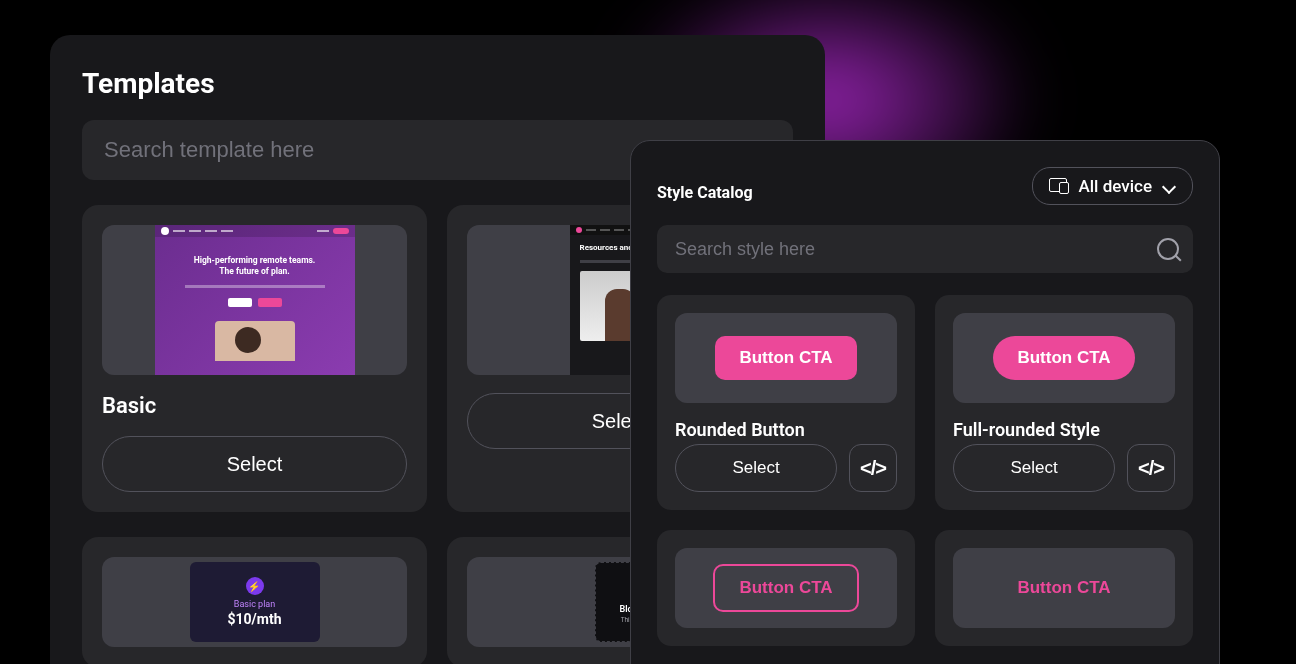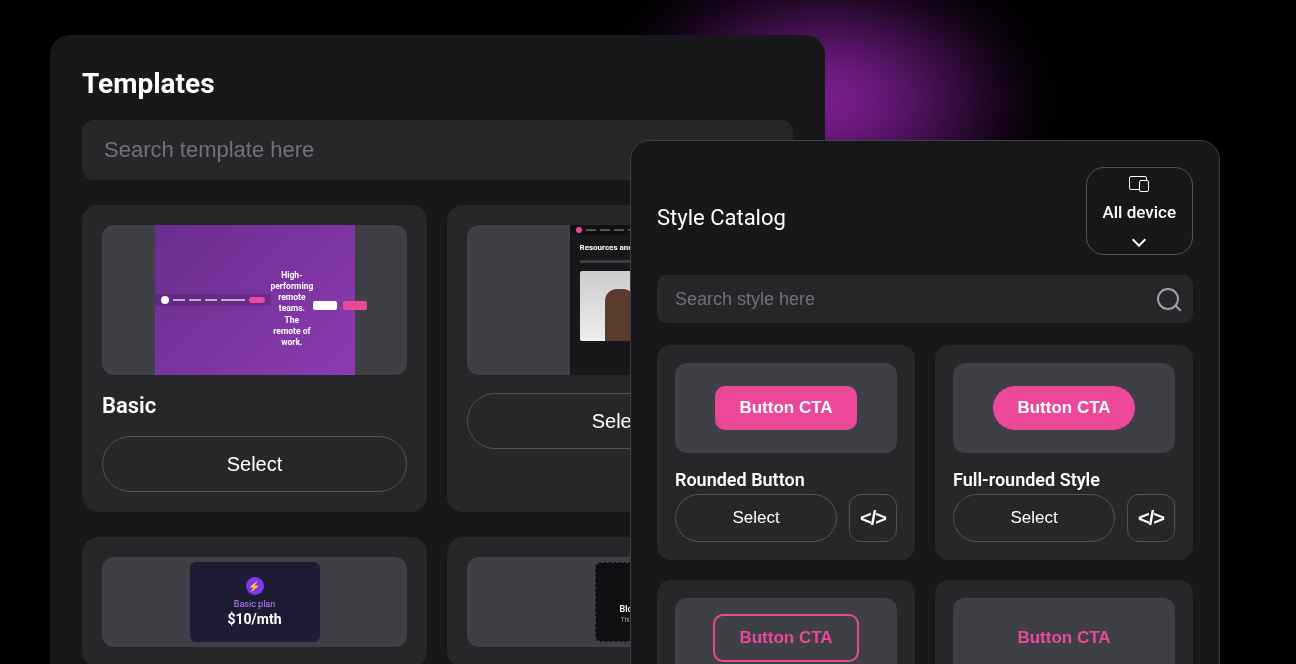--- a/index.html
+++ b/index.html
@@ -94,21 +94,21 @@
 
   
   .hero-mock {
     width: 200px;
     height: 150px;
     background: linear-gradient(135deg, #6b2d8f 0%, #8b3cb0 100%);
     position: relative;
     font-size: 7px;
     color: #fff;
     display: flex;
-    flex-direction: row;
+    flex-direction: column;
     align-items: center;
   }
   .hero-nav { width:100%; height:12px; background:rgba(0,0,0,0.15); display:flex; align-items:center; justify-content:space-between; padding:0 6px; }
   .hero-nav-left, .hero-nav-right { display:flex; gap:4px; align-items:center; }
   .hero-nav .dot { width:8px; height:8px; border-radius:4px; background:#fff; }
   .hero-nav .li { width:12px; height:2px; background:rgba(255,255,255,0.6); }
   .hero-nav .cta { width:16px; height:6px; border-radius:3px; background:#ec4899; }
   .hero-headline { margin-top:18px; text-align:center; font-weight:700; font-size:8.5px; line-height:1.3; }
   .hero-sub { margin-top:8px; width:70%; height:3px; background:rgba(255,255,255,0.35); }
   .hero-buttons { margin-top:10px; display:flex; gap:6px; }
@@ -169,32 +169,31 @@
     border-radius: 20px;
     padding: 26px;
     color: #fff;
   }
   .catalog-header {
     display: flex;
     justify-content: space-between;
     align-items: center;
     margin-bottom: 20px;
   }
-  .catalog-title { font-size: 22px; font-weight: 400; margin-top: 12px; }
+  .catalog-title { font-size: 16px; font-weight: 700; margin-top: 12px; }
   .device-select {
     display: flex;
     align-items: center;
     gap: 10px;
     border: 1.5px solid #52525b;
     border-radius: 18px;
     padding: 8px 16px;
     cursor: pointer;
     font-size: 17px;
     font-weight: 500;
-    flex-direction: column;
   }
   .device-icon { width:20px; height:16px; position:relative; }
   .device-icon::before { content:""; position:absolute; width:16px; height:12px; border:1.5px solid #fff; border-radius:2px; left:0; top:0; }
   .device-icon::after { content:""; position:absolute; width:8px; height:10px; border:1.5px solid #fff; border-radius:2px; background:#18181b; right:0; bottom:0; }
   .chev-down { width:14px; height:14px; position:relative; }
   .chev-down::before { content:""; position:absolute; left:2px; top:3px; width:8px; height:8px; border-right:2px solid #fff; border-bottom:2px solid #fff; transform:rotate(45deg); }
 
   .search-wrap { position: relative; margin-bottom: 22px; }
   .catalog-search {
     width: 100%;
@@ -297,21 +296,21 @@
                 <span class="li"></span>
                 <span class="li"></span>
               </div>
             <div class="hero-nav-right">
                 <span class="li"></span>
                 <span class="cta"></span>
               </div>
           </div>
           <div class="hero-headline">
             <div>High-performing remote teams.</div>
-            <div>The remote of work.</div>
+            <div>The future of plan.</div>
           </div>
           <div class="hero-sub"></div>
           <div class="hero-buttons">
               <span class="hero-btn1"></span>
               <span class="hero-btn2"></span>
             </div>
           <div class="hero-photo"></div>
         </div>
       </div>
       <div class="card-title">Basic</div>

